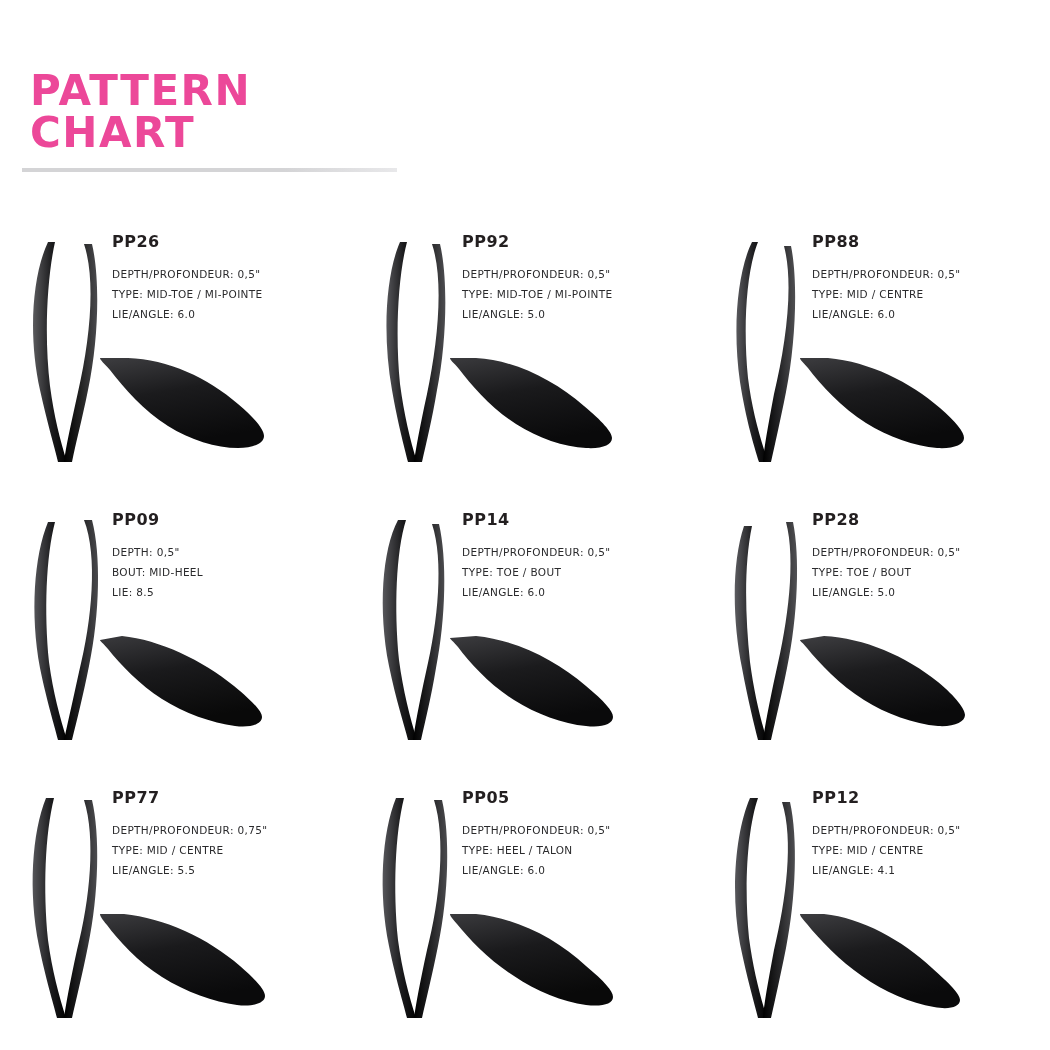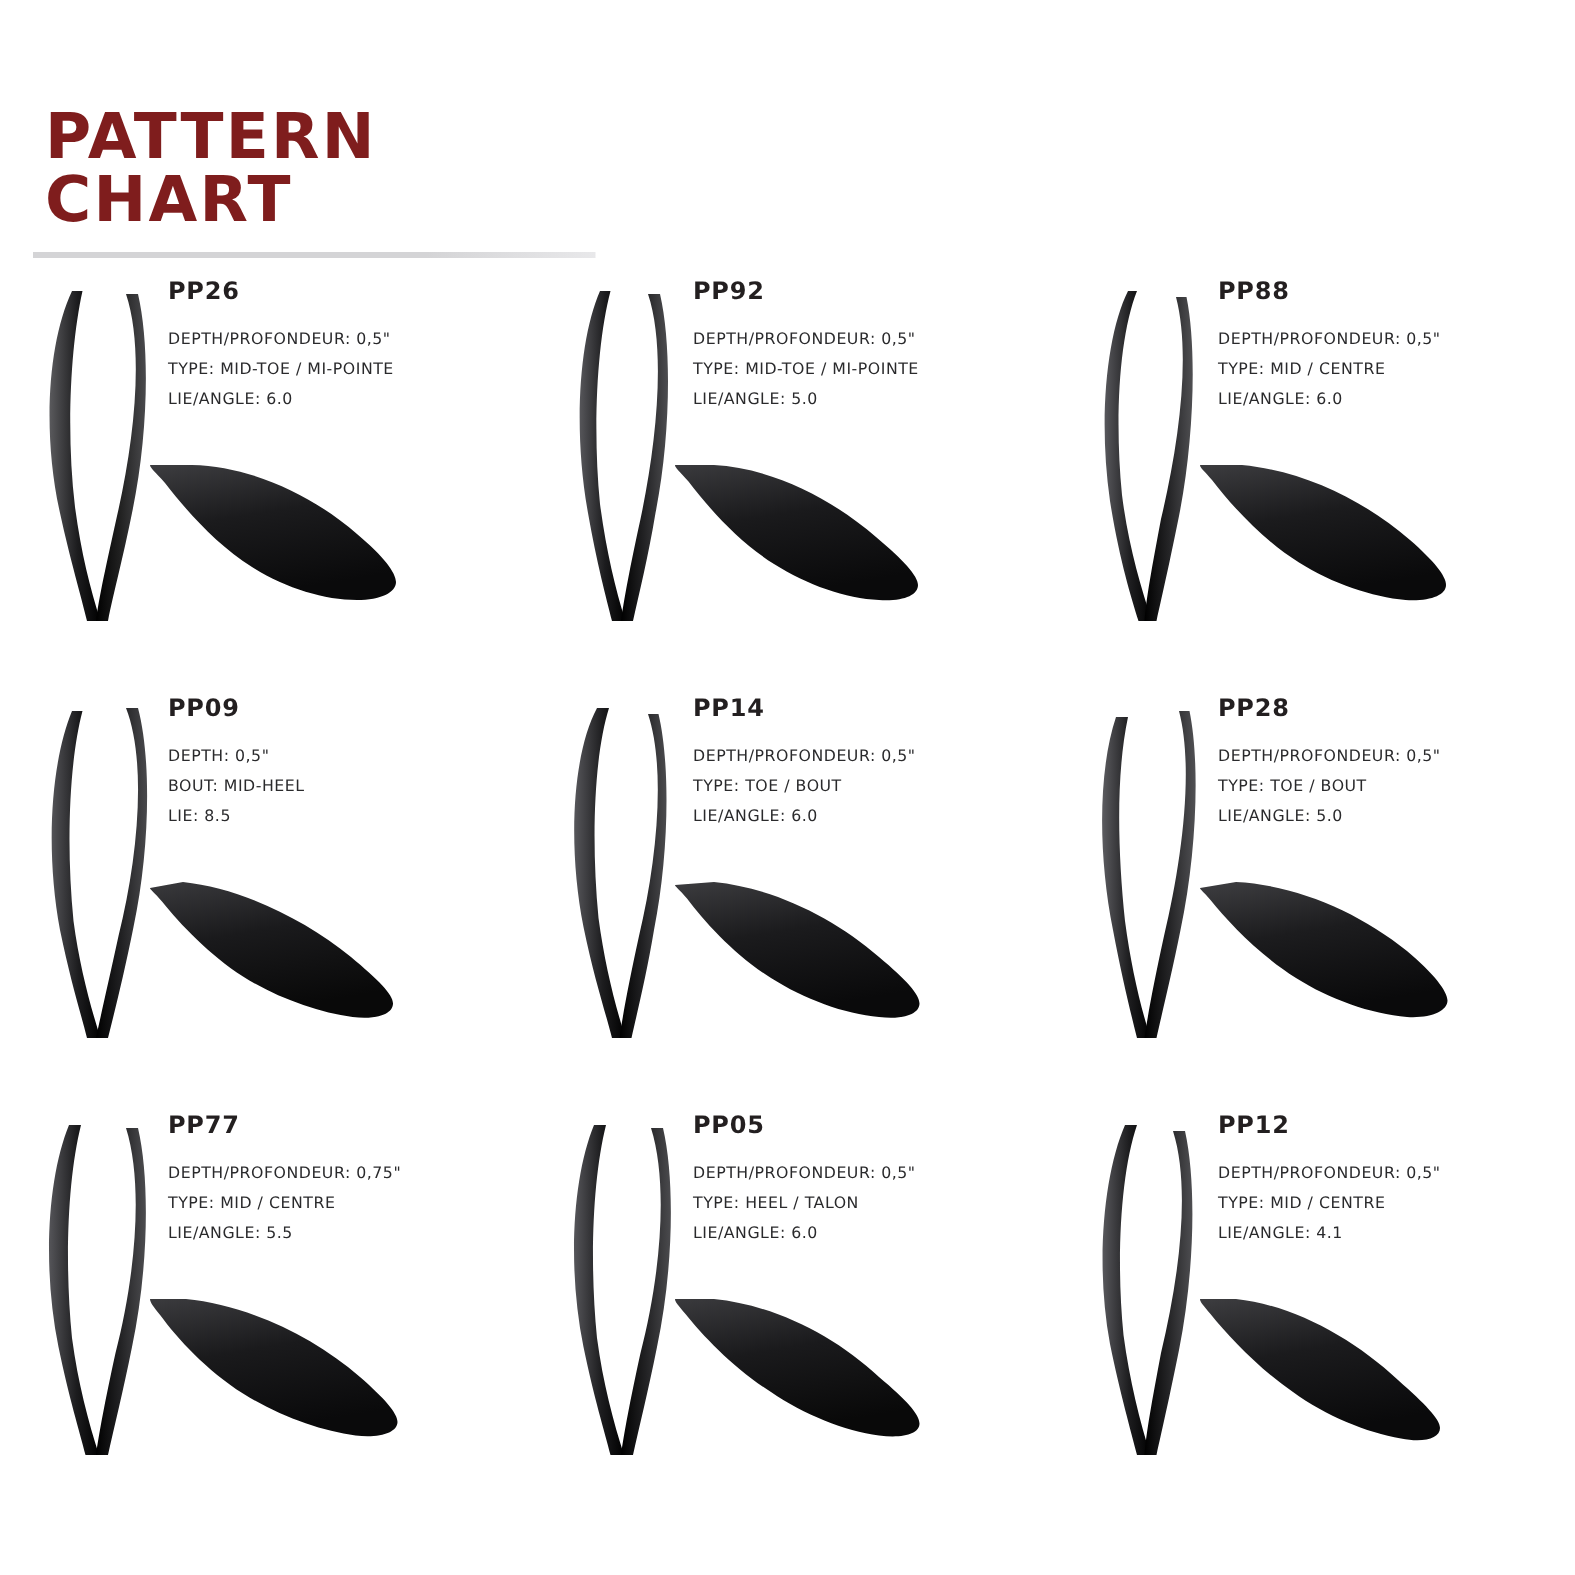--- a/index.html
+++ b/index.html
@@ -22,21 +22,21 @@
     position: absolute;
     top: 70px;
     left: 22px;
     width: 380px;
   }
   .header-title {
     font-family: "DejaVu Sans", sans-serif;
     font-weight: bold;
     font-size: 42px;
     letter-spacing: 1.5px;
-    color: #7f1d1d;
+    color: #ec4899;
     line-height: 1;
     margin: 0;
     padding: 0 0 0 8px;
   }
   .header-rule {
     margin-top: 14px;
     height: 4px;
     width: 375px;
     background: linear-gradient(to right, #d4d4d6 0%, #d4d4d6 70%, #e8e8ea 100%);
   }
@@ -46,20 +46,21 @@
     position: absolute;
     top: 168px;
     left: 0;
     width: 1050px;
     display: grid;
     grid-template-columns: repeat(3, 350px);
     grid-template-rows: repeat(3, 278px);
   }
   .cell {
     position: relative;
+    margin-top: 48px;
   }
 
   
   .pattern-label {
     position: absolute;
     left: 112px;
     top: 16px;
     font-family: "DejaVu Sans", sans-serif;
     font-weight: bold;
     font-size: 16px;

